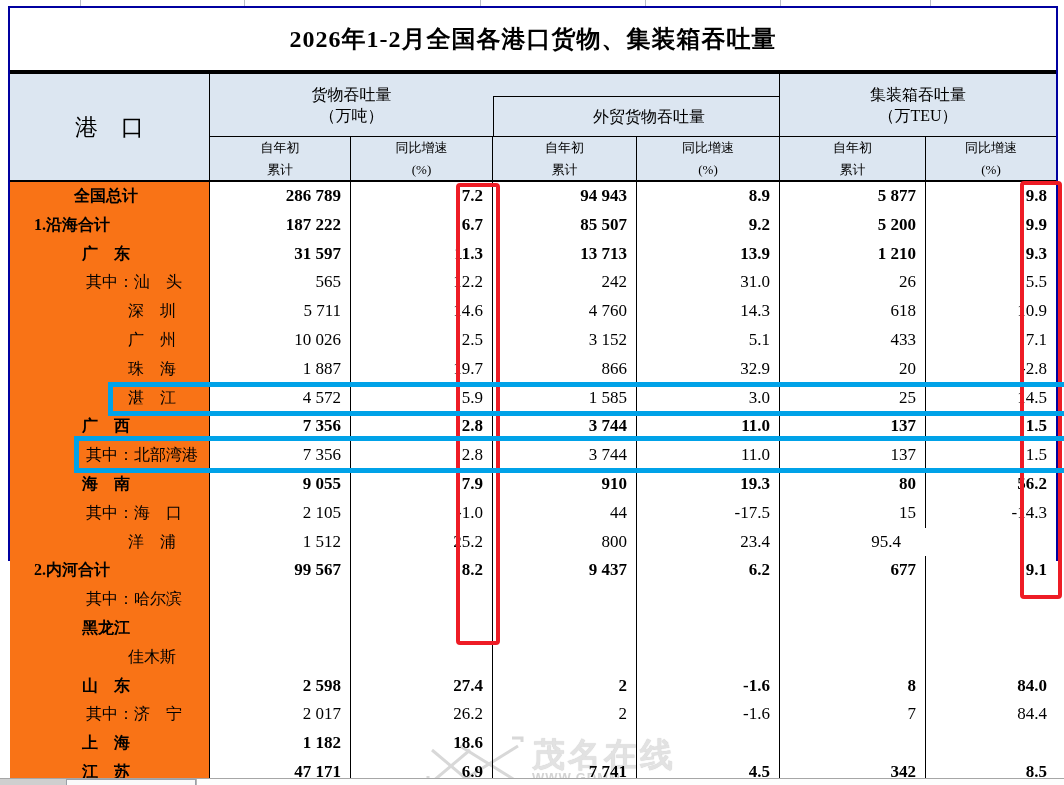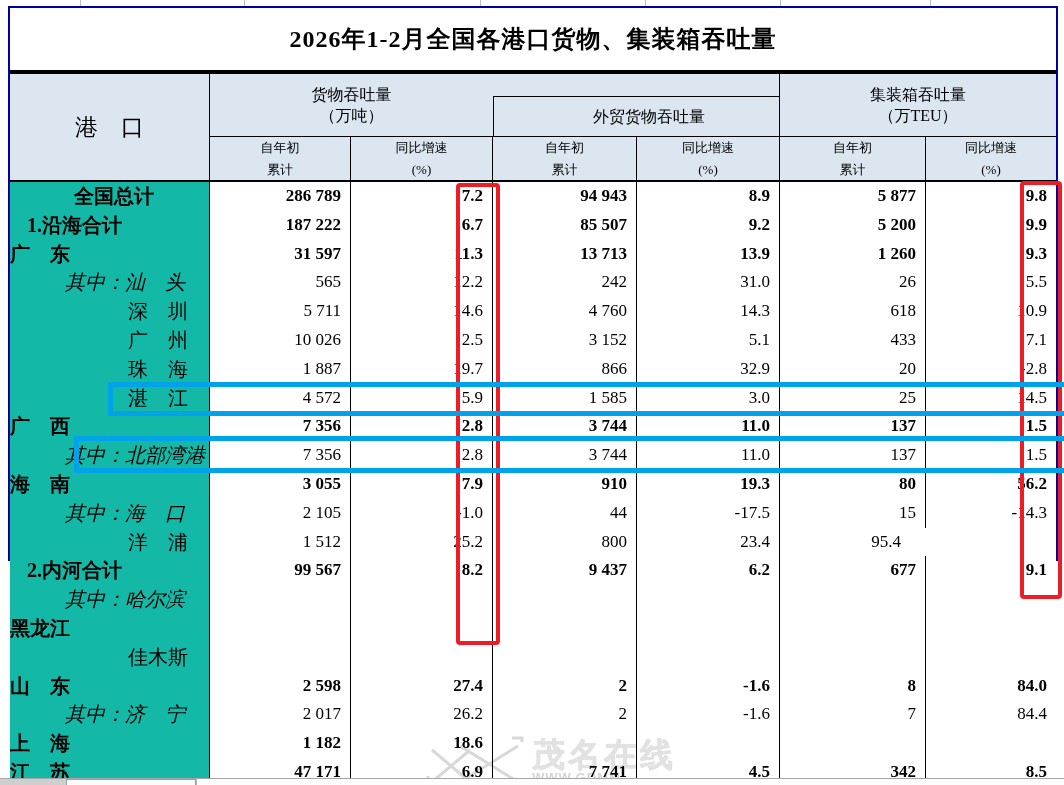--- a/index.html
+++ b/index.html
@@ -46,33 +46,33 @@
   .h-sub.b1{left:200px;width:141px;border-right:1px solid #000;}
   .h-sub.b2{left:341px;width:142px;border-right:1px solid #000;}
   .h-sub.b3{left:483px;width:144px;border-right:1px solid #000;}
   .h-sub.b4{left:627px;width:143px;border-right:1px solid #000;}
   .h-sub.b5{left:770px;width:146px;border-right:1px solid #000;}
   .h-sub.b6{left:916px;width:130px;}
   
   .tbody{position:relative;width:1046px;}
   .trow{display:flex;height:28.8px;}
   .trow .cell{box-sizing:border-box;height:28.8px;line-height:28.8px;overflow:hidden;white-space:nowrap;}
-  .cell.label{width:200px;background:#14b8a6;border-right:1px solid #000;font-size:20px;}
+  .cell.label{width:200px;background:#f97316;border-right:1px solid #000;font-size:16px;}
   .cell.val{text-align:right;padding-right:9px;background:#fff;font-size:17px;}
   .cell.v0{width:141px;border-right:1px solid #000;}
   .cell.v1{width:142px;border-right:1px solid #000;}
   .cell.v2{width:144px;border-right:1px solid #000;}
   .cell.v3{width:143px;border-right:1px solid #000;}
   .cell.v4{width:146px;border-right:1px solid #000;}
   .cell.v5{width:130px;}
   .trow.bold .cell{font-weight:700;}
   .ind-total{padding-left:64px;}
-  .ind-num{padding-left:17px;}
-  .ind-prov{}
-  .ind-qz{padding-left:55px;font-style:italic;}
+  .ind-num{padding-left:24px;}
+  .ind-prov{padding-left:72px;}
+  .ind-qz{padding-left:76px;}
   .ind-city{padding-left:118px;}
   
   .red-box{position:absolute;border:4px solid #ee1c25;border-radius:4px;z-index:10;box-sizing:border-box;}
   .red-box.r1{left:456px;top:183px;width:44px;height:462px;}
   .red-box.r2{left:1020px;top:181px;width:42px;height:418px;}
   .blue-box{position:absolute;border:5px solid #00a2e8;z-index:10;box-sizing:border-box;}
   .blue-box.b1{left:108px;top:382px;width:962px;height:34px;}
   .blue-box.b2{left:74px;top:436px;width:996px;height:37px;}
   
   .watermark{
@@ -174,21 +174,21 @@
         <div class="cell val v3">9.2</div>
         <div class="cell val v4">5 200</div>
         <div class="cell val v5">9.9</div>
       </div>
       <div class="trow bold">
         <div class="cell label ind-prov">广　东</div>
         <div class="cell val v0">31 597</div>
         <div class="cell val v1">11.3</div>
         <div class="cell val v2">13 713</div>
         <div class="cell val v3">13.9</div>
-        <div class="cell val v4">1 260</div>
+        <div class="cell val v4">1 210</div>
         <div class="cell val v5">9.3</div>
       </div>
       <div class="trow">
         <div class="cell label ind-qz">其中：汕　头</div>
         <div class="cell val v0">565</div>
         <div class="cell val v1">12.2</div>
         <div class="cell val v2">242</div>
         <div class="cell val v3">31.0</div>
         <div class="cell val v4">26</div>
         <div class="cell val v5">5.5</div>
@@ -242,21 +242,21 @@
         <div class="cell label ind-qz">其中：北部湾港</div>
         <div class="cell val v0">7 356</div>
         <div class="cell val v1">2.8</div>
         <div class="cell val v2">3 744</div>
         <div class="cell val v3">11.0</div>
         <div class="cell val v4">137</div>
         <div class="cell val v5">1.5</div>
       </div>
       <div class="trow bold">
         <div class="cell label ind-prov">海　南</div>
-        <div class="cell val v0">3 055</div>
+        <div class="cell val v0">9 055</div>
         <div class="cell val v1">7.9</div>
         <div class="cell val v2">910</div>
         <div class="cell val v3">19.3</div>
         <div class="cell val v4">80</div>
         <div class="cell val v5">56.2</div>
       </div>
       <div class="trow">
         <div class="cell label ind-qz">其中：海　口</div>
         <div class="cell val v0">2 105</div>
         <div class="cell val v1">-1.0</div>

